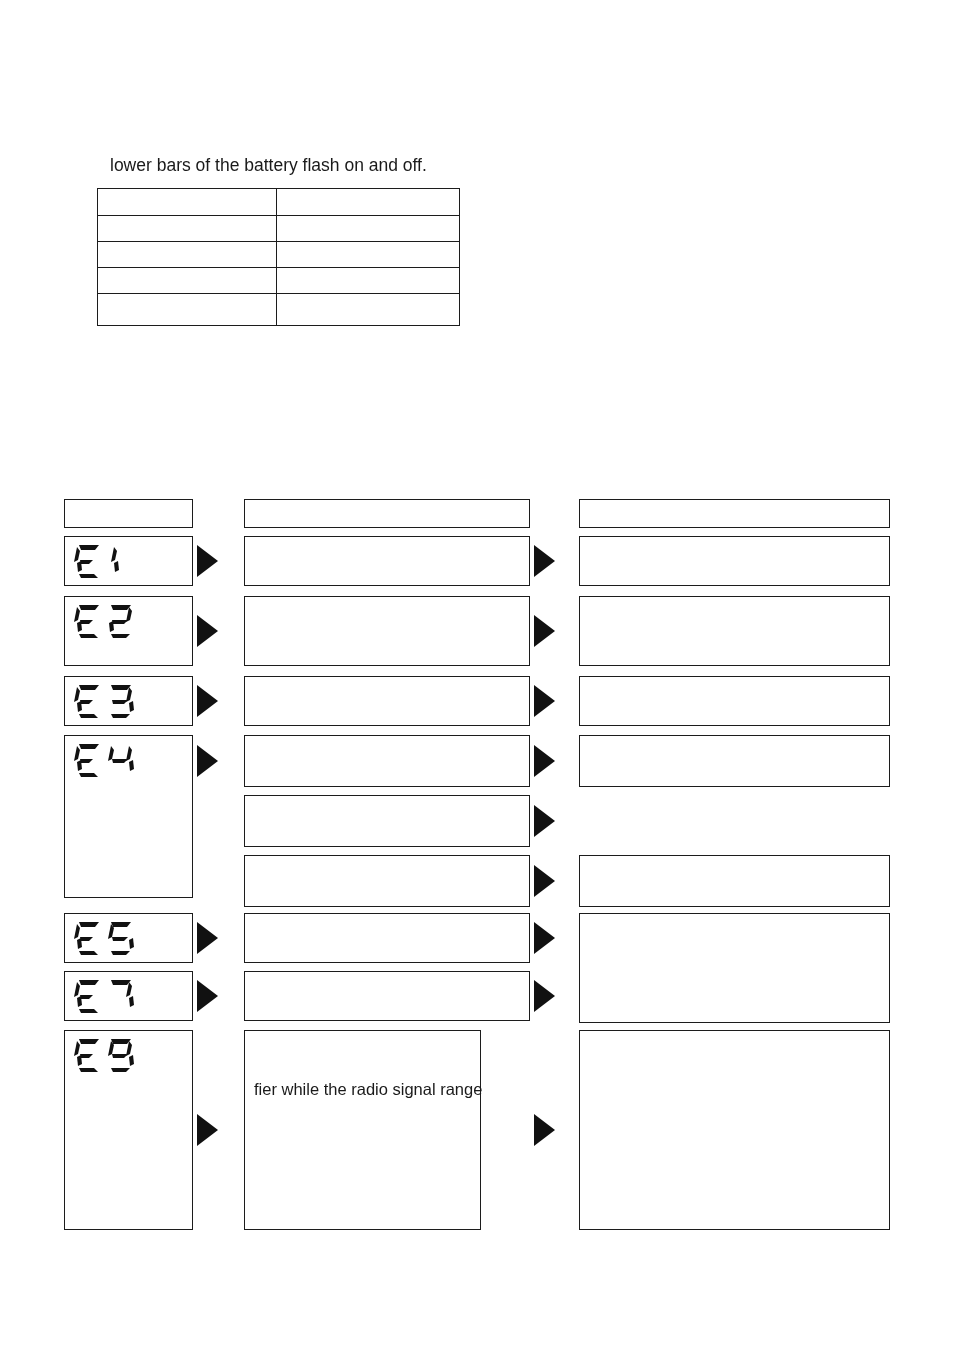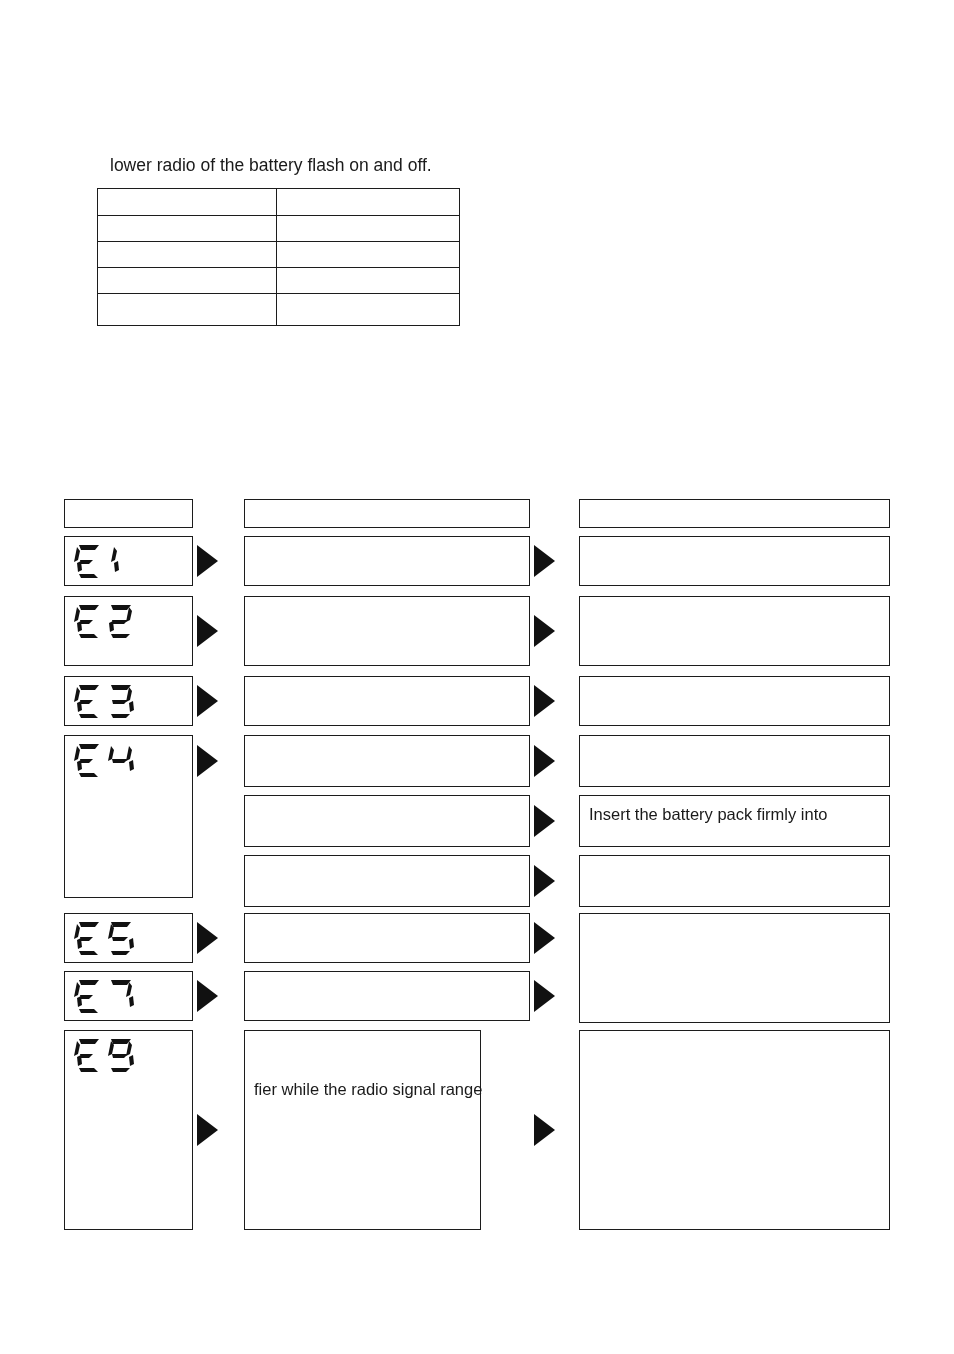--- a/index.html
+++ b/index.html
@@ -90,21 +90,21 @@
     position: absolute;
     display: block;
   }
   .lcd svg { display: block; }
 </style>
 </head>
 <body>
 
 <div class="page">
 
-  <div class="intro-text">lower radio of the battery flash on and off.</div>
+  <div class="intro-text">lower bars of the battery flash on and off.</div>
 
   <table class="spec-table">
     <tbody>
       <tr>
         <td class="c1" style="height:26px"></td>
         <td class="c2" style="height:26px"></td>
       </tr>
       <tr>
         <td class="c1" style="height:25px"></td>
         <td class="c2" style="height:25px"></td>
@@ -243,23 +243,20 @@
     </div>
     <span class="arrow" style="left:534px; top:745px;"></span>
     <div class="cell" style="left:579px; top:735px; width:311px; height:52px;">
       <div class="cell-text" style="top:15px;"></div>
     </div>
 
     <div class="cell" style="left:244px; top:795px; width:286px; height:52px;">
       <div class="cell-text" style="top:15px;"></div>
     </div>
     <span class="arrow" style="left:534px; top:805px;"></span>
-    <div class="cell" style="left:579px; top:795px; width:311px; height:52px;">
-      <div class="cell-text" style="top:8px;">Insert the battery pack firmly into</div>
-    </div>
 
     <div class="cell" style="left:244px; top:855px; width:286px; height:52px;">
       <div class="cell-text" style="top:15px;"></div>
     </div>
     <span class="arrow" style="left:534px; top:865px;"></span>
     <div class="cell" style="left:579px; top:855px; width:311px; height:52px;">
       <div class="cell-text" style="top:15px;"></div>
     </div>
 
     <div class="cell" style="left:64px; top:913px; width:129px; height:50px;">

